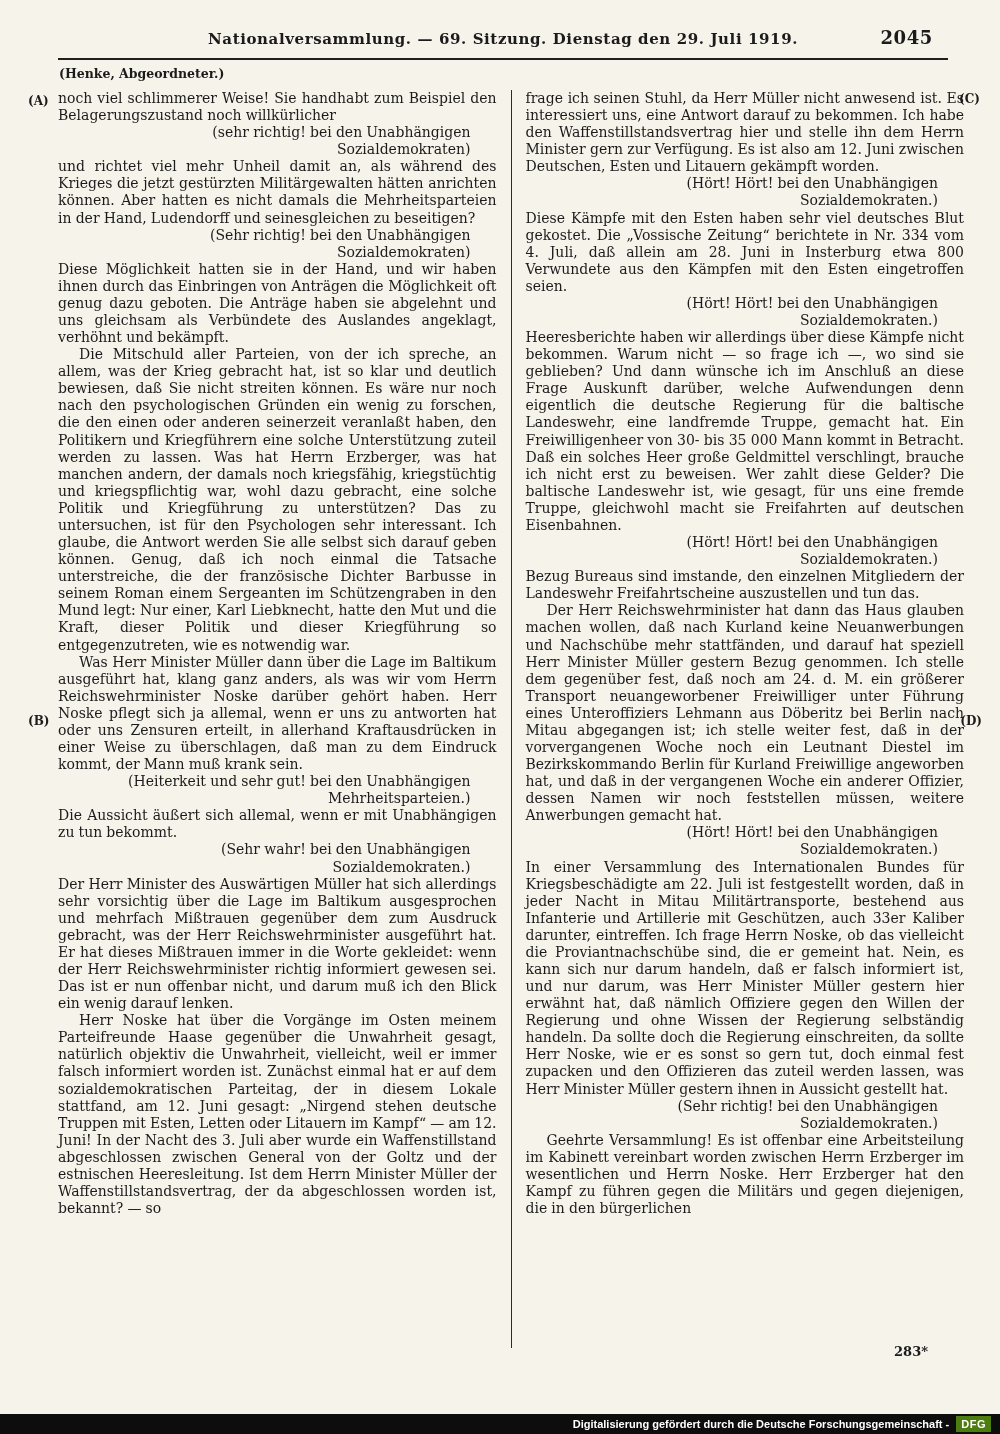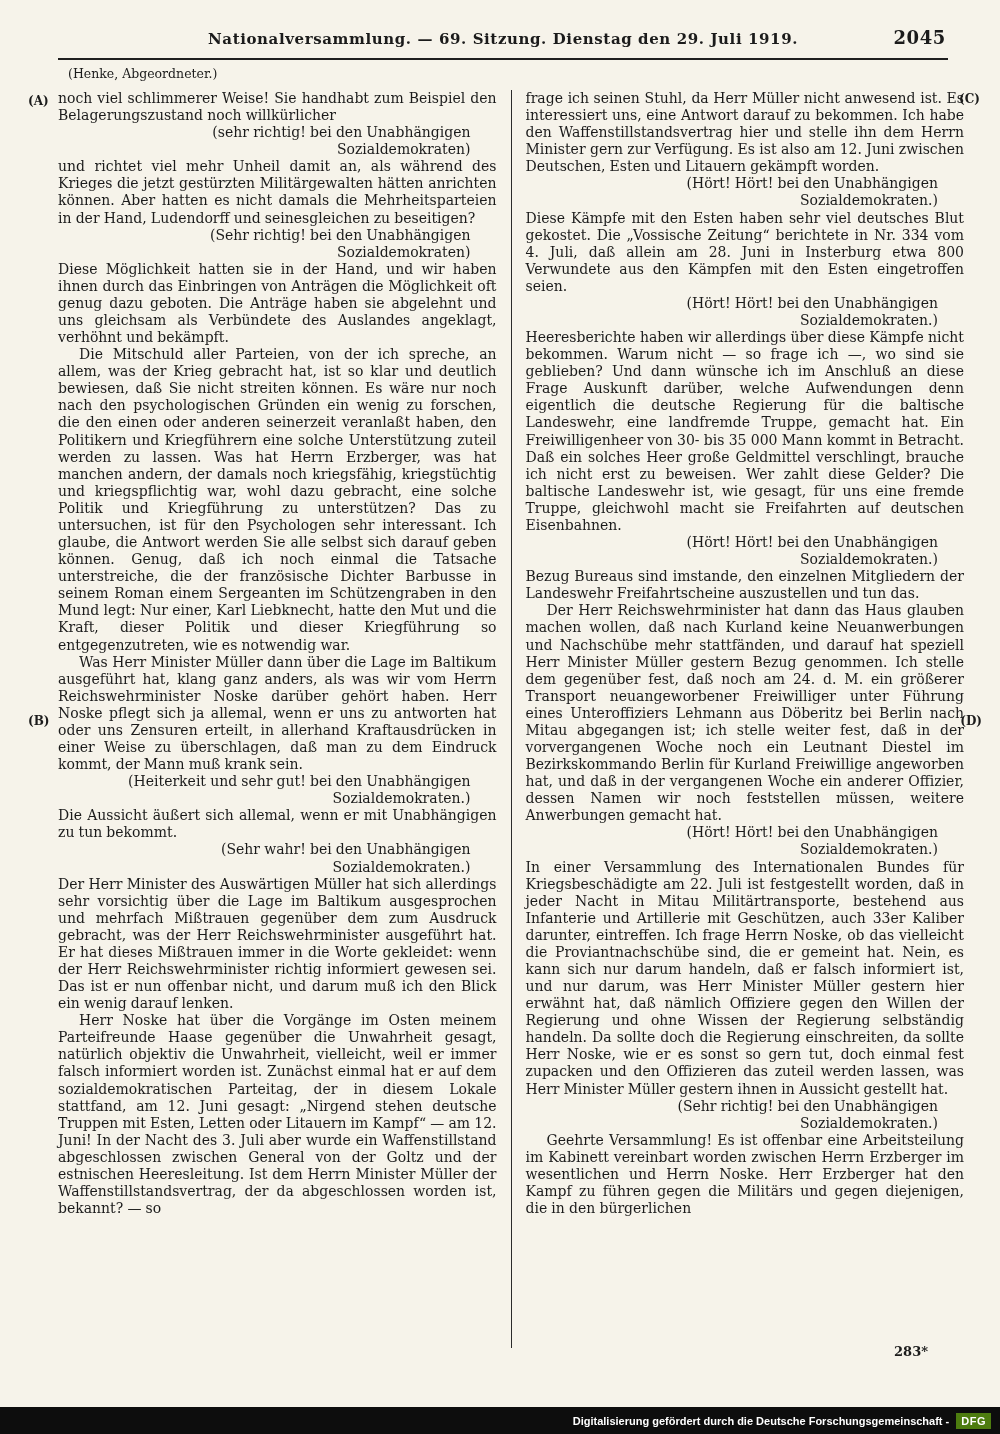--- a/index.html
+++ b/index.html
@@ -6,43 +6,43 @@
   body { width:1000px; height:1434px; background:#e8e6df; }
   .page {
     position:relative; width:1000px; height:1434px;
     background:#f6f3ea; color:#1b1b1b;
     font-family:"DejaVu Serif", serif; overflow:hidden;
   }
   .header {
     position:absolute; top:30px; left:58px; right:52px;
     text-align:center; font-weight:bold; font-size:15px; letter-spacing:0.6px;
   }
-  .page-number { position:absolute; right:2px; top:-3px; font-size:18px; font-weight:bold; }
+  .page-number { position:absolute; right:15px; top:-3px; font-size:18px; font-weight:bold; }
   .header-rule { position:absolute; top:58px; left:58px; right:52px; border-top:2px solid #1f1f1f; }
-  .speaker-note { position:absolute; top:66px; left:68px; font-size:12.5px; font-weight:normal;text-align:right; }
+  .speaker-note { position:absolute; top:66px; left:59px; font-size:12.5px; font-weight:bold;text-align:right; }
   .marker { position:absolute; font-size:12px; font-weight:bold; }
   .marker-a { left:28px; top:94px; }
   .marker-b { left:28px; top:714px; }
   .marker-c { right:20px; top:92px; }
   .marker-d { right:18px; top:714px; }
   .columns {
     position:absolute; top:90px; left:58px; right:36px; height:1258px;
     display:flex;
   }
   .column {
     flex:1; font-size:14px; line-height:1.22; text-align:justify;
     hyphens:auto; -webkit-hyphens:auto; word-spacing:-0.3px;
   }
   .column-divider { width:1px; background:#2b2b2b; margin:0 14px; }
   .column p { margin:0; }
   p.body.indent { text-indent:1.5em; }
   p.interjection { text-align:right; margin:0 26px; }
   .footer-mark { position:absolute; right:72px; top:1344px; font-weight:bold; font-size:13px; }
   .bottom-bar {
-    position:absolute; left:0; right:0; bottom:0; height:27px; background:#0d0d0d;
+    position:absolute; left:0; right:0; bottom:0; height:20px; background:#0d0d0d;
     display:flex; align-items:center; justify-content:flex-end; gap:7px; padding-right:9px;
     font-family:"Liberation Sans", sans-serif;
   }
   .bottom-bar .notice { color:#ffffff; font-size:11px; font-weight:bold; }
   .dfg-logo {
     background:#4d7c0f; color:#ffffff; font-weight:bold; font-size:11px;
     padding:2px 5px; letter-spacing:0.5px;
   }
 </style>
 </head>
@@ -65,21 +65,21 @@
 
   <div class="columns">
     <div class="column" id="col-left">
         <p class="body">noch viel schlimmerer Weise! Sie handhabt zum Beispiel den Belagerungszustand noch willkürlicher</p>
         <p class="interjection">(sehr richtig! bei den Unabhängigen Sozialdemokraten)</p>
         <p class="body">und richtet viel mehr Unheil damit an, als während des Krieges die jetzt gestürzten Militärgewalten hätten anrichten können. Aber hatten es nicht damals die Mehrheitsparteien in der Hand, Ludendorff und seinesgleichen zu beseitigen?</p>
         <p class="interjection">(Sehr richtig! bei den Unabhängigen Sozialdemokraten)</p>
         <p class="body">Diese Möglichkeit hatten sie in der Hand, und wir haben ihnen durch das Einbringen von Anträgen die Möglichkeit oft genug dazu geboten. Die Anträge haben sie abgelehnt und uns gleichsam als Verbündete des Auslandes angeklagt, verhöhnt und bekämpft.</p>
         <p class="body indent">Die Mitschuld aller Parteien, von der ich spreche, an allem, was der Krieg gebracht hat, ist so klar und deutlich bewiesen, daß Sie nicht streiten können. Es wäre nur noch nach den psychologischen Gründen ein wenig zu forschen, die den einen oder anderen seinerzeit veranlaßt haben, den Politikern und Kriegführern eine solche Unterstützung zuteil werden zu lassen. Was hat Herrn Erzberger, was hat manchen andern, der damals noch kriegsfähig, kriegstüchtig und kriegspflichtig war, wohl dazu gebracht, eine solche Politik und Kriegführung zu unterstützen? Das zu untersuchen, ist für den Psychologen sehr interessant. Ich glaube, die Antwort werden Sie alle selbst sich darauf geben können. Genug, daß ich noch einmal die Tatsache unterstreiche, die der französische Dichter Barbusse in seinem Roman einem Sergeanten im Schützengraben in den Mund legt: Nur einer, Karl Liebknecht, hatte den Mut und die Kraft, dieser Politik und dieser Kriegführung so entgegenzutreten, wie es notwendig war.</p>
         <p class="body indent">Was Herr Minister Müller dann über die Lage im Baltikum ausgeführt hat, klang ganz anders, als was wir vom Herrn Reichswehrminister Noske darüber gehört haben. Herr Noske pflegt sich ja allemal, wenn er uns zu antworten hat oder uns Zensuren erteilt, in allerhand Kraftausdrücken in einer Weise zu überschlagen, daß man zu dem Eindruck kommt, der Mann muß krank sein.</p>
-        <p class="interjection">(Heiterkeit und sehr gut! bei den Unabhängigen Sozialdemokraten.)</p>
+        <p class="interjection">(Heiterkeit und sehr gut! bei den Unabhängigen Mehrheitsparteien.)</p>
         <p class="body">Die Aussicht äußert sich allemal, wenn er mit Unabhängigen zu tun bekommt.</p>
         <p class="interjection">(Sehr wahr! bei den Unabhängigen Sozialdemokraten.)</p>
         <p class="body">Der Herr Minister des Auswärtigen Müller hat sich allerdings sehr vorsichtig über die Lage im Baltikum ausgesprochen und mehrfach Mißtrauen gegenüber dem zum Ausdruck gebracht, was der Herr Reichswehrminister ausgeführt hat. Er hat dieses Mißtrauen immer in die Worte gekleidet: wenn der Herr Reichswehrminister richtig informiert gewesen sei. Das ist er nun offenbar nicht, und darum muß ich den Blick ein wenig darauf lenken.</p>
         <p class="body indent">Herr Noske hat über die Vorgänge im Osten meinem Parteifreunde Haase gegenüber die Unwahrheit gesagt, natürlich objektiv die Unwahrheit, vielleicht, weil er immer falsch informiert worden ist. Zunächst einmal hat er auf dem sozialdemokratischen Parteitag, der in diesem Lokale stattfand, am 12. Juni gesagt: „Nirgend stehen deutsche Truppen mit Esten, Letten oder Litauern im Kampf“ — am 12. Juni! In der Nacht des 3. Juli aber wurde ein Waffenstillstand abgeschlossen zwischen General von der Goltz und der estnischen Heeresleitung. Ist dem Herrn Minister Müller der Waffenstillstandsvertrag, der da abgeschlossen worden ist, bekannt? — so</p>
       </div>
     <div class="column-divider"></div>
     <div class="column" id="col-right">
         <p class="body">frage ich seinen Stuhl, da Herr Müller nicht anwesend ist. Es interessiert uns, eine Antwort darauf zu bekommen. Ich habe den Waffenstillstandsvertrag hier und stelle ihn dem Herrn Minister gern zur Verfügung. Es ist also am 12. Juni zwischen Deutschen, Esten und Litauern gekämpft worden.</p>
         <p class="interjection">(Hört! Hört! bei den Unabhängigen Sozialdemokraten.)</p>
         <p class="body">Diese Kämpfe mit den Esten haben sehr viel deutsches Blut gekostet. Die „Vossische Zeitung“ berichtete in Nr. 334 vom 4. Juli, daß allein am 28. Juni in Insterburg etwa 800 Verwundete aus den Kämpfen mit den Esten eingetroffen seien.</p>

